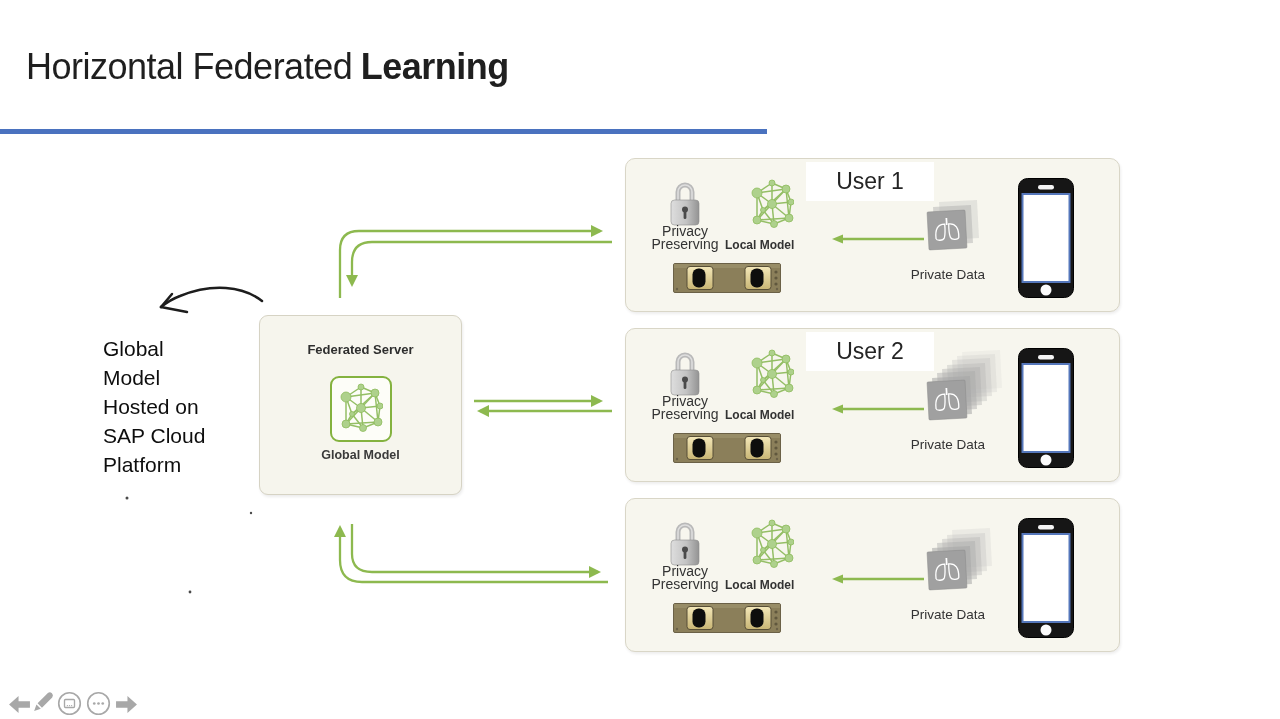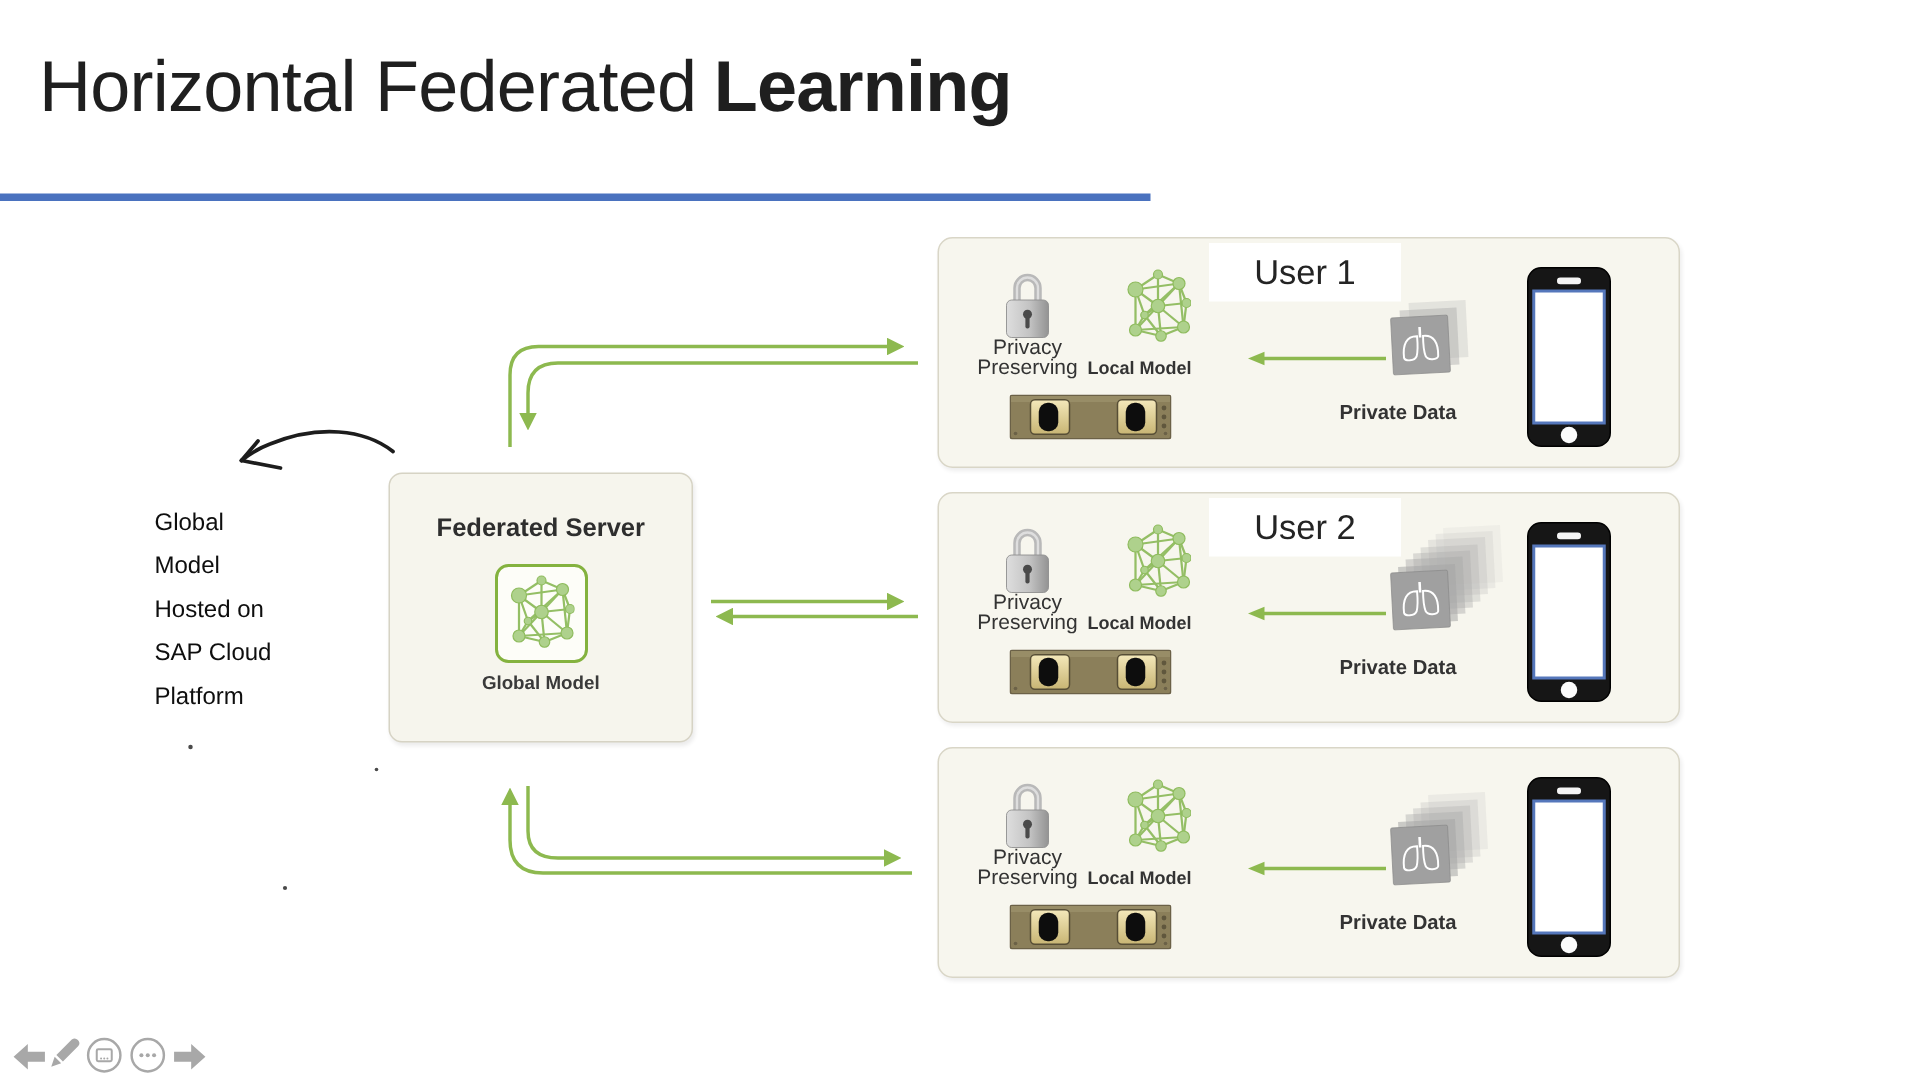--- a/index.html
+++ b/index.html
@@ -1,54 +1,54 @@
 <!DOCTYPE html>
 <html><head>
 <meta charset="utf-8">
 <style>
   html,body{margin:0;padding:0;background:#ffffff;}
   .slide{position:relative;width:1280px;height:719px;background:#ffffff;overflow:hidden;
          font-family:"Liberation Sans","DejaVu Sans",sans-serif;}
   .prewrap{white-space:pre-line;}
 
   
-  .title{position:absolute;left:26px;top:31px;font-size:48px;line-height:1.15;color:#1f1f1f;letter-spacing:-0.5px;}
+  .title{position:absolute;left:26px;top:46px;font-size:36px;line-height:1.15;color:#1f1f1f;letter-spacing:-0.5px;}
   .t-n{font-weight:400;margin-right:0.24em;}
   .t-b{font-weight:700;}
   .rule{position:absolute;left:0;top:129px;width:767px;height:5px;background:#4a72bf;}
 
   
-  .left-note{position:absolute;left:103px;top:334px;font-size:16px;line-height:29px;color:#0e0e0e;font-weight:500;}
+  .left-note{position:absolute;left:103px;top:334px;font-size:21px;line-height:29px;color:#0e0e0e;font-weight:500;}
 
   
   .overlay{position:absolute;left:0;top:0;width:1280px;height:719px;pointer-events:none;}
 
   
   .server-box{position:absolute;left:259px;top:315px;width:201px;height:178px;background:#f6f5ed;
               border:1px solid #d6d3c4;border-radius:9px;box-shadow:1px 2px 3px rgba(0,0,0,.08);}
-  .server-title{position:absolute;left:0;top:26px;width:100%;text-align:center;font-size:17px;font-weight:700;color:#2e2e2e;}
+  .server-title{position:absolute;left:0;top:26px;width:100%;text-align:center;font-size:13px;font-weight:700;color:#2e2e2e;}
   .gm-box{position:absolute;left:70px;top:60px;width:58px;height:62px;background:#fdfdf8;border:2px solid #84b23f;border-radius:9px;}
   .gm-box svg{position:absolute;left:7px;top:5px;}
   .gm-label{position:absolute;left:0;top:132px;width:100%;text-align:center;font-size:12.5px;font-weight:700;color:#3a3a3a;}
 
   
   .user-box{position:absolute;left:625px;width:493px;height:152px;background:#f7f6ee;
             border:1px solid #d9d6c7;border-radius:10px;box-shadow:1px 2px 3px rgba(0,0,0,.07);}
   .ub-1{top:158px;} .ub-2{top:328px;} .ub-3{top:498px;}
   .lock{position:absolute;left:44px;top:20px;}
   .privacy{position:absolute;left:2px;top:66px;width:114px;text-align:center;font-size:14px;line-height:13px;font-weight:500;color:#333;}
   .nn{position:absolute;left:124px;top:20px;}
   .lm-label{position:absolute;left:99px;top:79px;width:98px;text-align:left;font-size:12px;font-weight:600;color:#333;}
   .rack{position:absolute;left:47px;top:104px;}
   .user-label{position:absolute;left:180px;top:3px;width:128px;height:39px;background:#ffffff;
               text-align:center;line-height:39px;font-size:23px;font-weight:500;color:#242424;}
   .data-arrow{position:absolute;left:204px;top:73px;}
   .pdata{position:absolute;left:295px;top:28px;}
   .pdata2{position:absolute;left:295px;top:18px;}
-  .pd-label{position:absolute;left:267px;top:108px;width:110px;text-align:left;font-size:13.5px;font-weight:700;color:#333;}
+  .pd-label{position:absolute;left:267px;top:108px;width:110px;text-align:center;font-size:13.5px;font-weight:400;color:#333;}
   .phone{position:absolute;left:391px;top:18px;}
 
   
   .footer{position:absolute;left:0;top:685px;width:160px;height:34px;}
   .fbtn{position:absolute;cursor:pointer;}
   .f-back{left:8px;top:10px;} .f-pen{left:30px;top:2px;} .f-slides{left:57px;top:6px;}
   .f-more{left:86px;top:6px;} .f-next{left:115px;top:10px;}
 </style>
 </head>
 <body>

